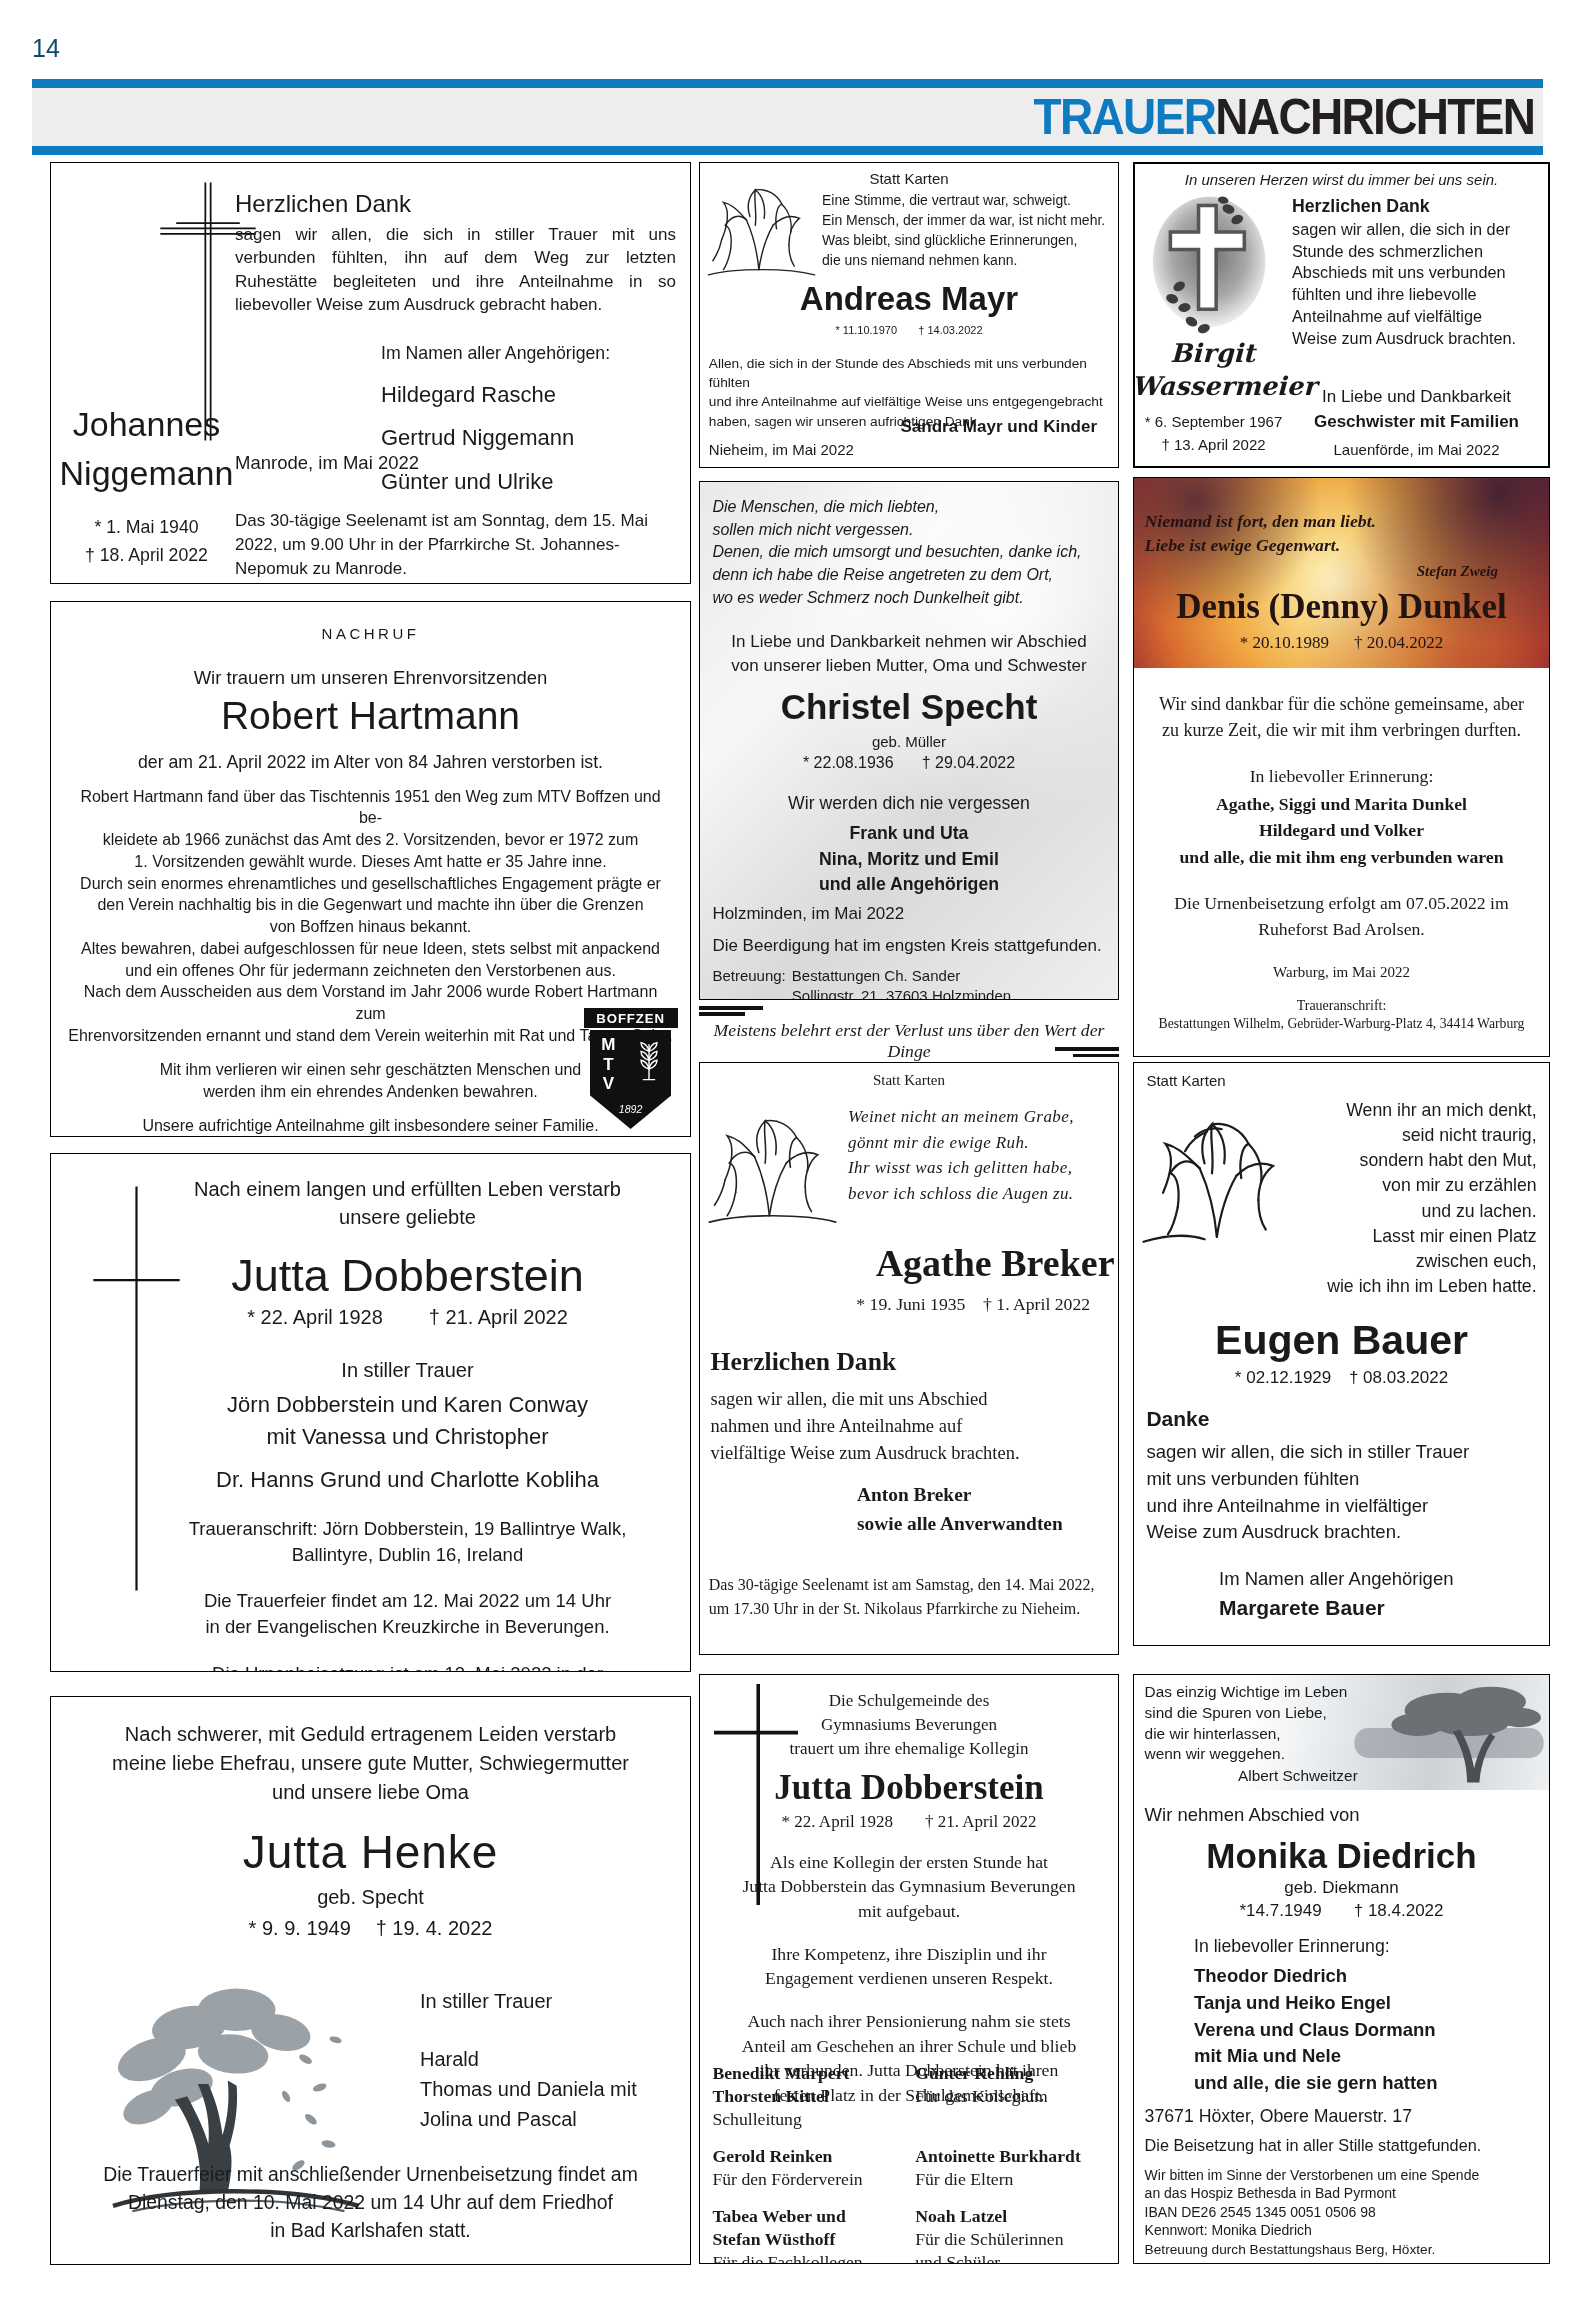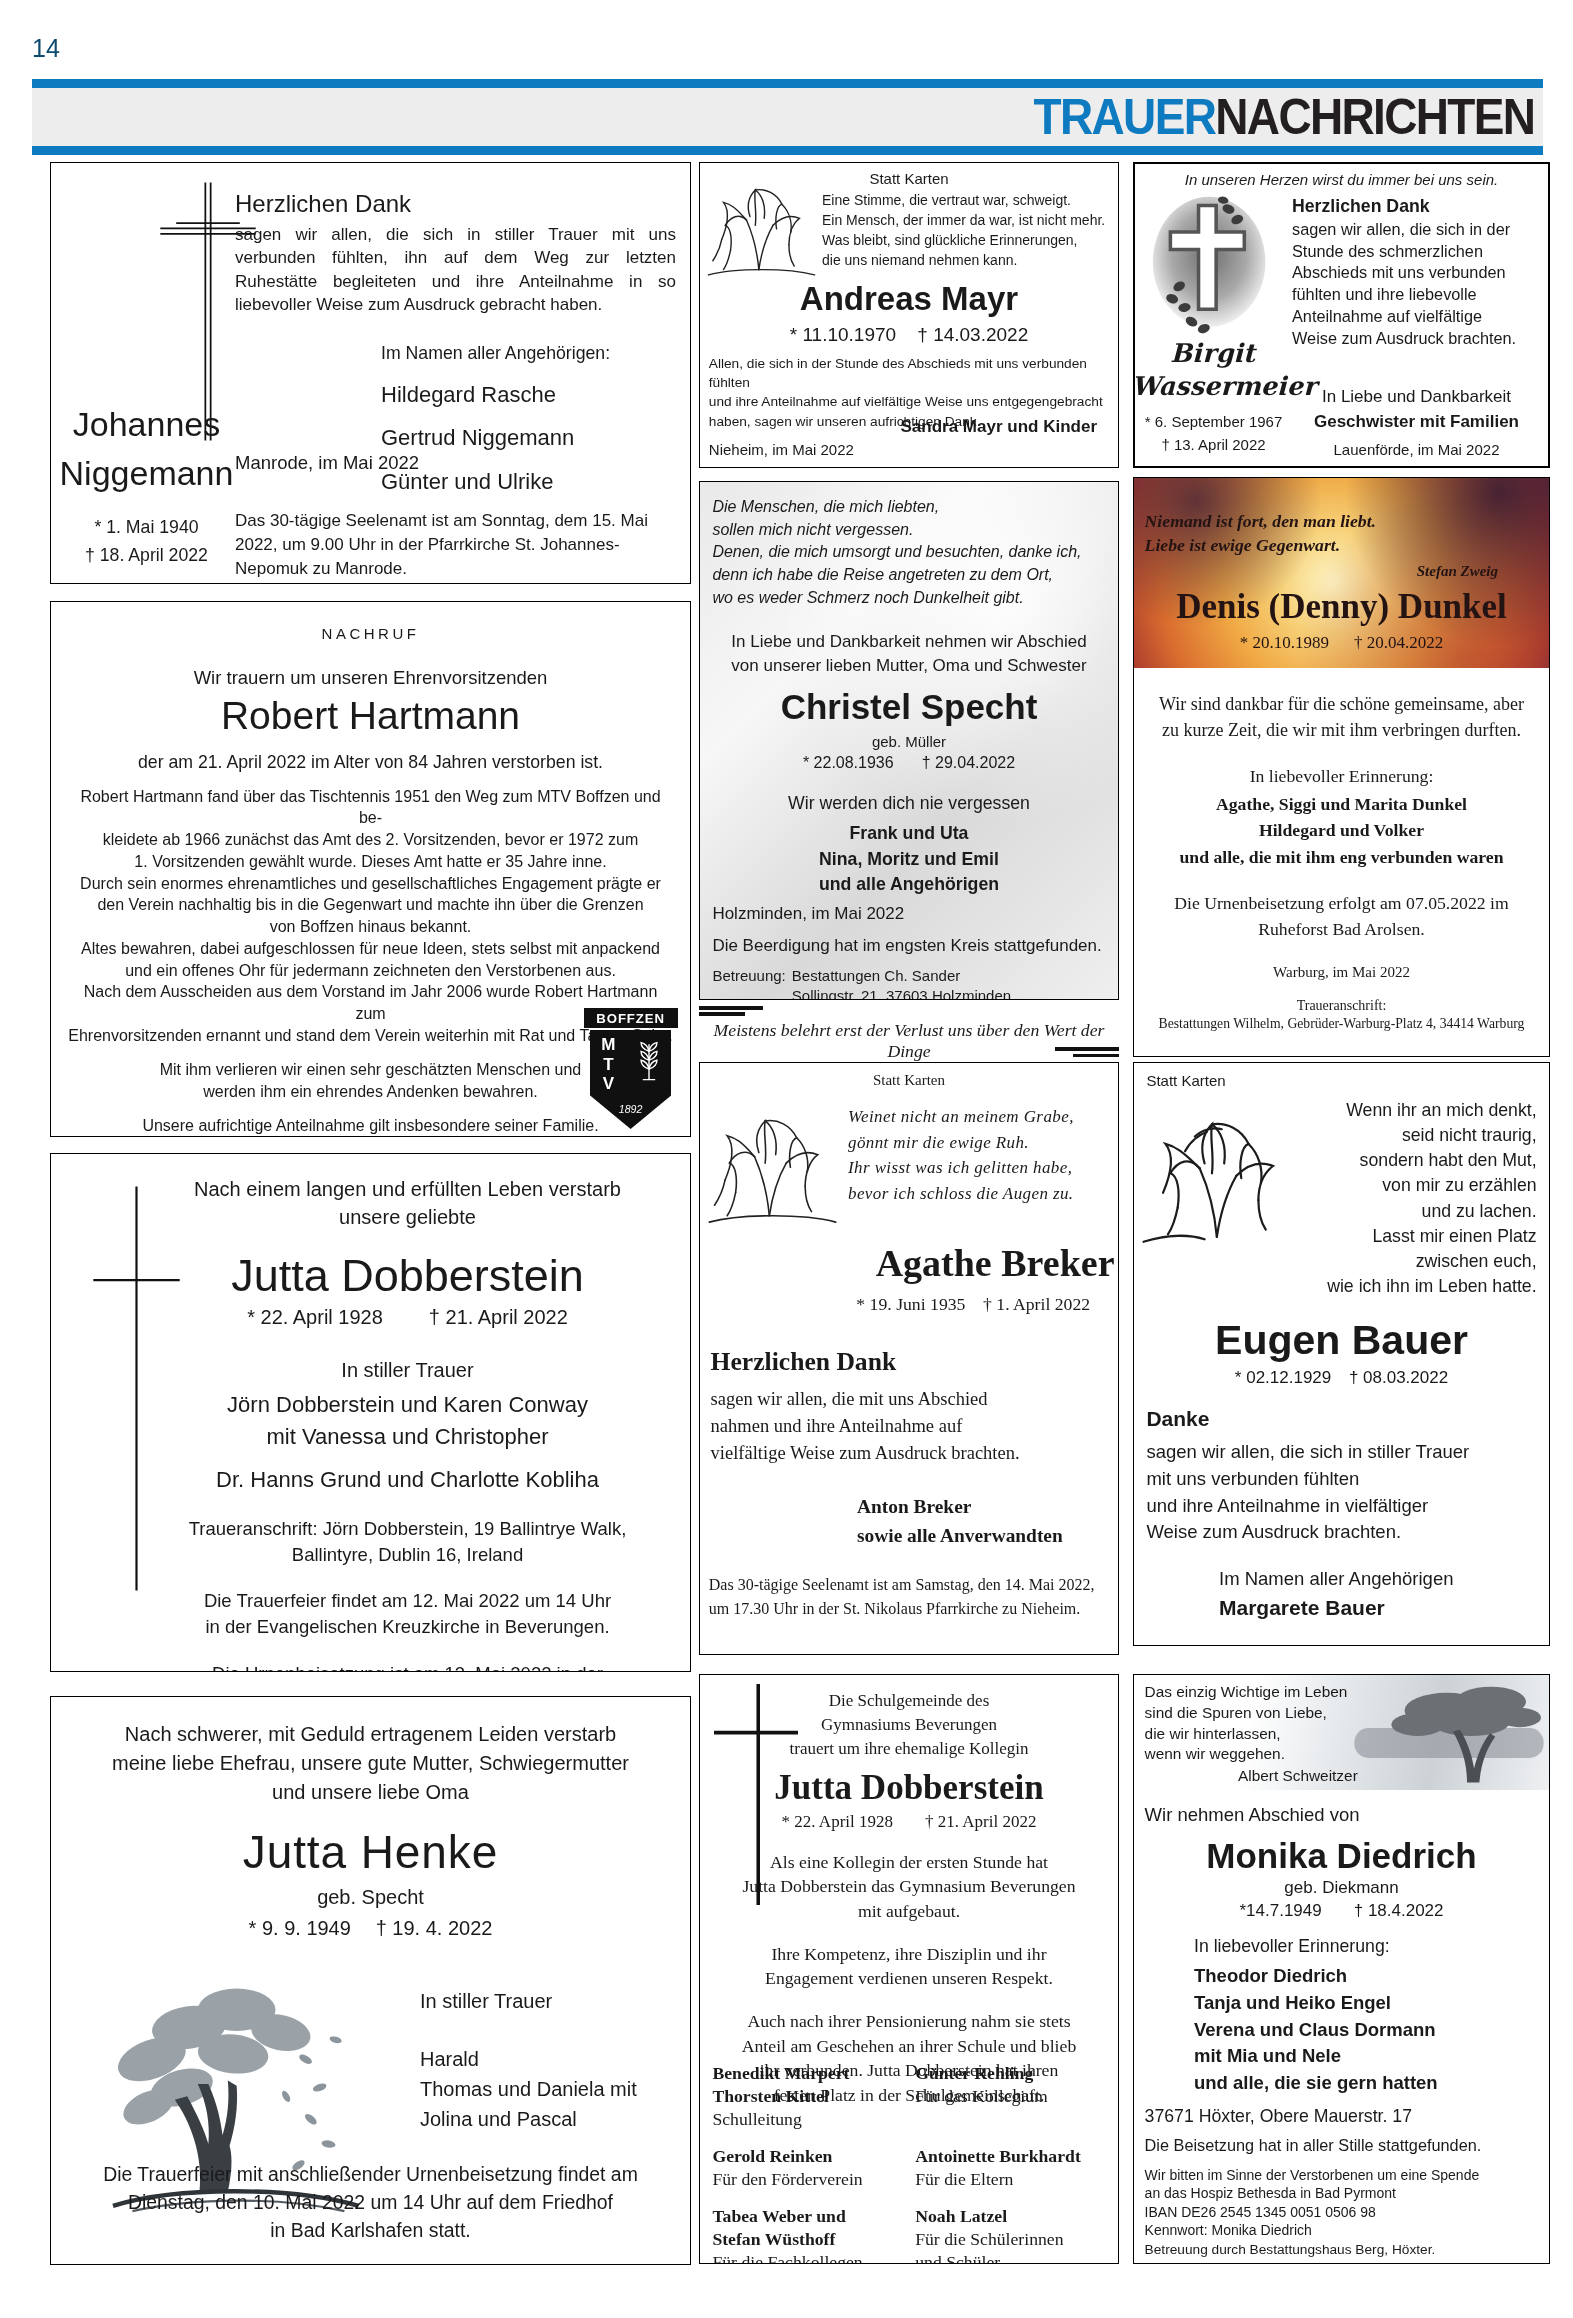--- a/index.html
+++ b/index.html
@@ -63,21 +63,21 @@
   .henke .tree{position:absolute;left:46px;top:258px;}
   .henke .blk{position:absolute;left:369px;top:289px;width:256px;text-align:left;font-size:20px;line-height:1.5;}
   .henke .fam{margin-top:28px;}
   .henke .svc{position:absolute;left:0;right:0;bottom:19.4px;font-size:19.4px;line-height:1.45;}
   
   .mayr{left:699px;top:162px;width:420px;height:306px;}
   .mayr .statt{text-align:center;margin-top:7px;font-size:15px;}
   .mayr .tree{position:absolute;left:3.5px;top:17.7px;}
   .mayr .poem{position:absolute;left:122px;top:28px;font-size:14px;line-height:1.42;}
   .mayr .nm{position:absolute;left:0;right:0;top:117px;text-align:center;font-size:33px;font-weight:bold;}
-  .mayr .dt{position:absolute;left:0;right:0;top:161px;text-align:center;font-size:19px;}
+  .mayr .dt{position:absolute;left:0;right:0;top:161px;text-align:center;font-size:11px;}
   .mayr .dt span{display:inline-block;margin:0 10.6px;}
   .mayr .bd{position:absolute;left:8.8px;top:191px;width:402px;font-size:13.7px;line-height:1.4;}
   .mayr .fam{position:absolute;right:21px;top:254px;font-size:17px;font-weight:bold;}
   .mayr .place{position:absolute;left:8.8px;bottom:8.8px;font-size:15px;}
   .specht{left:699px;top:481px;width:420px;height:519px;
     background:radial-gradient(circle at 72% 22%,rgba(255,255,255,.95),rgba(255,255,255,0) 45%),
                linear-gradient(135deg,#e9e9e9 0%,#f7f7f7 30%,#d9d9d9 62%,#efefef 100%);}
   .specht .poem{position:absolute;left:12.4px;top:14px;font-style:italic;font-size:16px;line-height:1.42;}
   .specht .intro{position:absolute;left:0;right:0;top:148px;text-align:center;font-size:17px;line-height:1.4;}
   .specht .nm{position:absolute;left:0;right:0;top:205px;text-align:center;font-size:35px;font-weight:bold;}
@@ -96,21 +96,21 @@
   .qb3{right:0;bottom:6.2px;} .qb4{right:0;bottom:0;width:46px;}
   .breker{left:699px;top:1062px;width:420px;height:593px;font-family:"Liberation Serif",serif;}
   .breker .statt{text-align:center;margin-top:8.8px;font-size:15px;font-family:"Liberation Serif",serif;}
   .breker .tree{position:absolute;left:3.5px;top:46px;}
   .breker .poem{position:absolute;left:148px;top:41px;font-style:italic;font-size:17px;line-height:1.5;letter-spacing:0.4px;}
   .breker .nm{position:absolute;left:132px;right:3.5px;top:178px;text-align:right;font-size:38px;font-weight:bold;}
   .breker .dt{position:absolute;left:132px;right:3.5px;top:231px;text-align:center;font-size:17.7px;}
   .breker .dt span{display:inline-block;margin:0 8.8px;}
   .breker .th{position:absolute;left:10.6px;top:284px;font-size:25.6px;font-weight:bold;}
   .breker .bd{position:absolute;left:10.6px;top:323px;font-size:18.5px;line-height:1.45;}
-  .breker .fam{position:absolute;left:157px;top:429px;font-weight:bold;font-size:19.4px;line-height:1.5;}
+  .breker .fam{position:absolute;left:157px;top:417px;font-weight:bold;font-size:19.4px;line-height:1.5;}
   .breker .svc{position:absolute;left:8.8px;top:510px;font-size:16px;line-height:1.5;}
   .dob2{left:699px;top:1674px;width:420px;height:590px;font-family:"Liberation Serif",serif;text-align:center;}
   .dob2 .crux{position:absolute;left:14px;top:8.8px;}
   .dob2 .intro{margin-top:14px;font-size:17px;line-height:1.42;}
   .dob2 .nm{margin-top:7px;font-size:35px;font-weight:bold;}
   .dob2 .dt{margin-top:3.5px;font-size:17px;}
   .dob2 .dt span{display:inline-block;margin:0 16px;}
   .dob2 p{margin:17.7px 0 0;font-size:17.7px;line-height:1.4;}
   .dob2 .signers{position:absolute;left:12.4px;top:387px;width:395px;display:grid;grid-template-columns:1fr 1fr;column-gap:10.6px;row-gap:14px;text-align:left;}
   .dob2 .sname{font-weight:bold;font-size:17.7px;line-height:1.3;}

